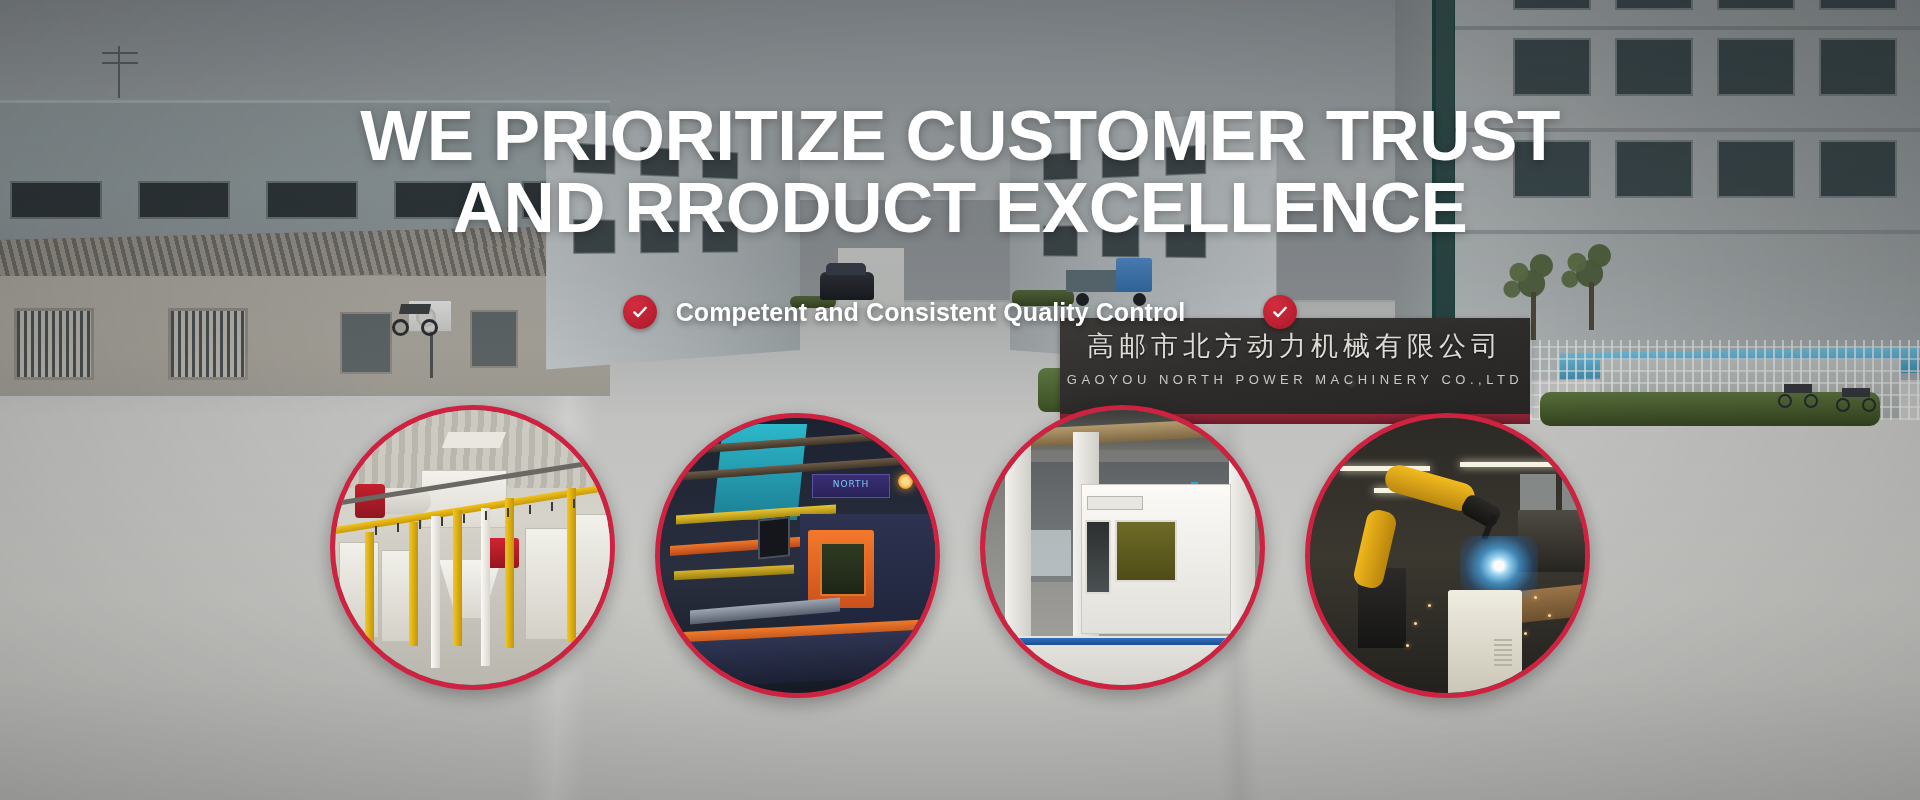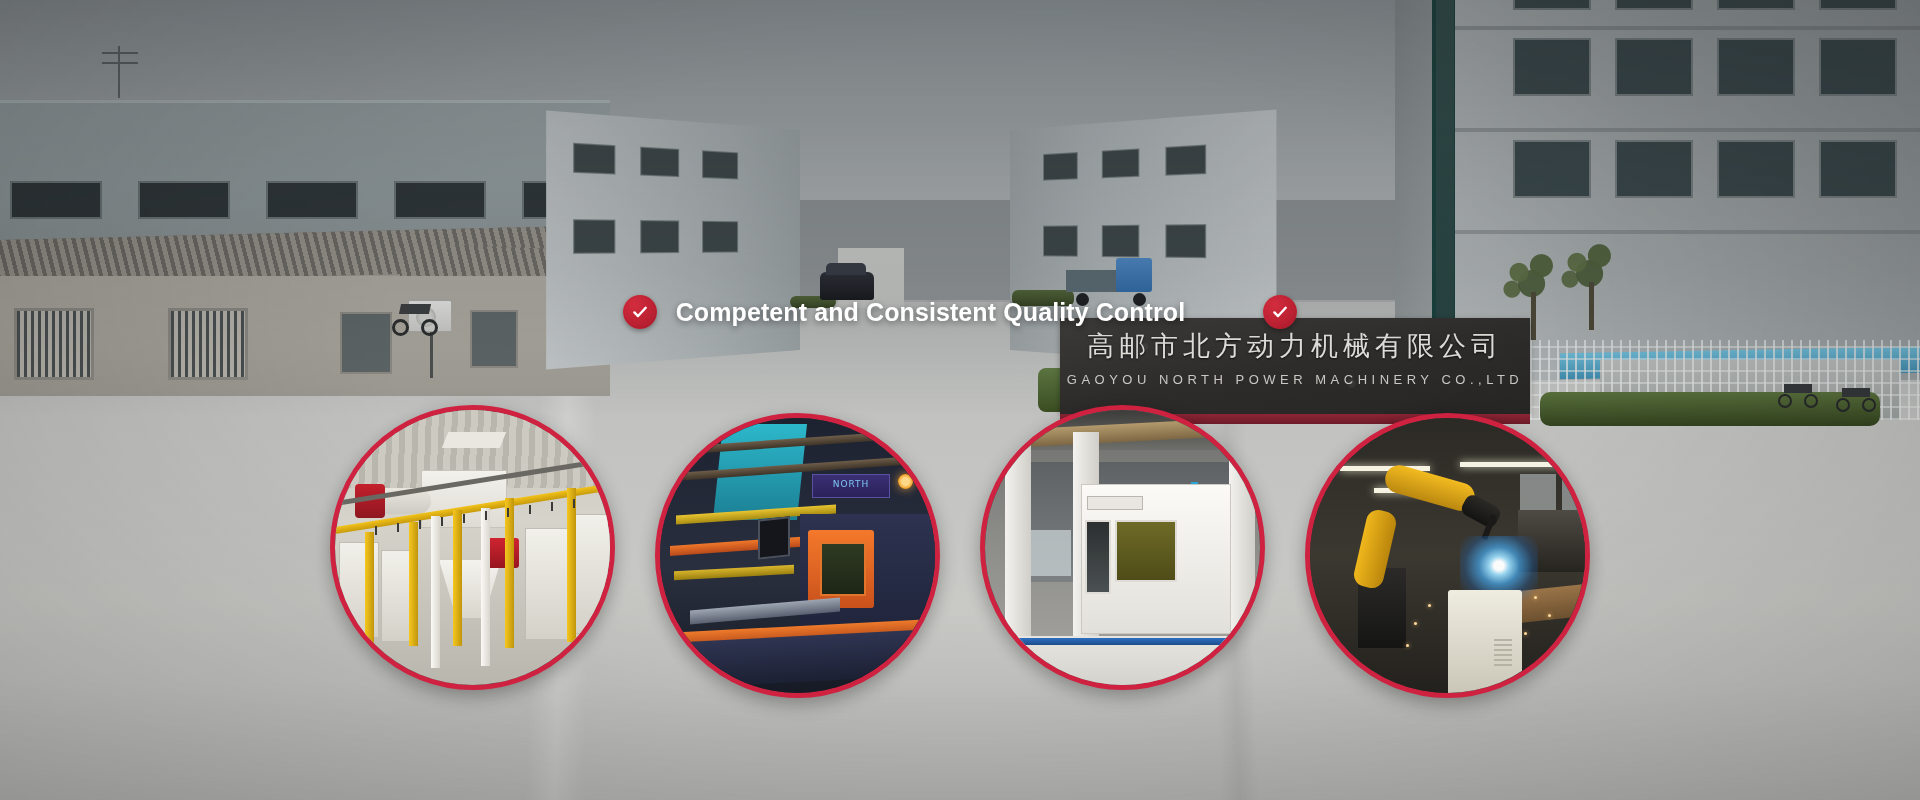--- a/index.html
+++ b/index.html
@@ -670,20 +670,26 @@
       <div class="sign-cn">高邮市北方动力机械有限公司</div>
       <div class="sign-en">GAOYOU  NORTH  POWER  MACHINERY  CO.,LTD</div>
     </div>
     <div class="sign-base"></div>
 
     <div class="photo-tone"></div>
     <div class="photo-vignette"></div>
     <div class="bottom-shade"></div>
   </div>
 
+  <div class="headline">
+    <h1>
+      <span class="l1">WE PRIORITIZE CUSTOMER TRUST</span>
+      <span class="l2">AND RRODUCT EXCELLENCE</span>
+    </h1>
+  </div>
 
   <div class="bullets">
 
     <div class="bullet">
       <span class="check-badge">
         <svg width="18" height="18" viewBox="0 0 24 24" aria-hidden="true">
           <path d="M4.5 12.6 L9.4 17.4 L19.6 6.4" fill="none" stroke="#ffffff" stroke-width="3.2" stroke-linecap="round" stroke-linejoin="round"></path>
         </svg>
       </span>
       <span class="bullet-text">Competent and Consistent Quality Control</span>

